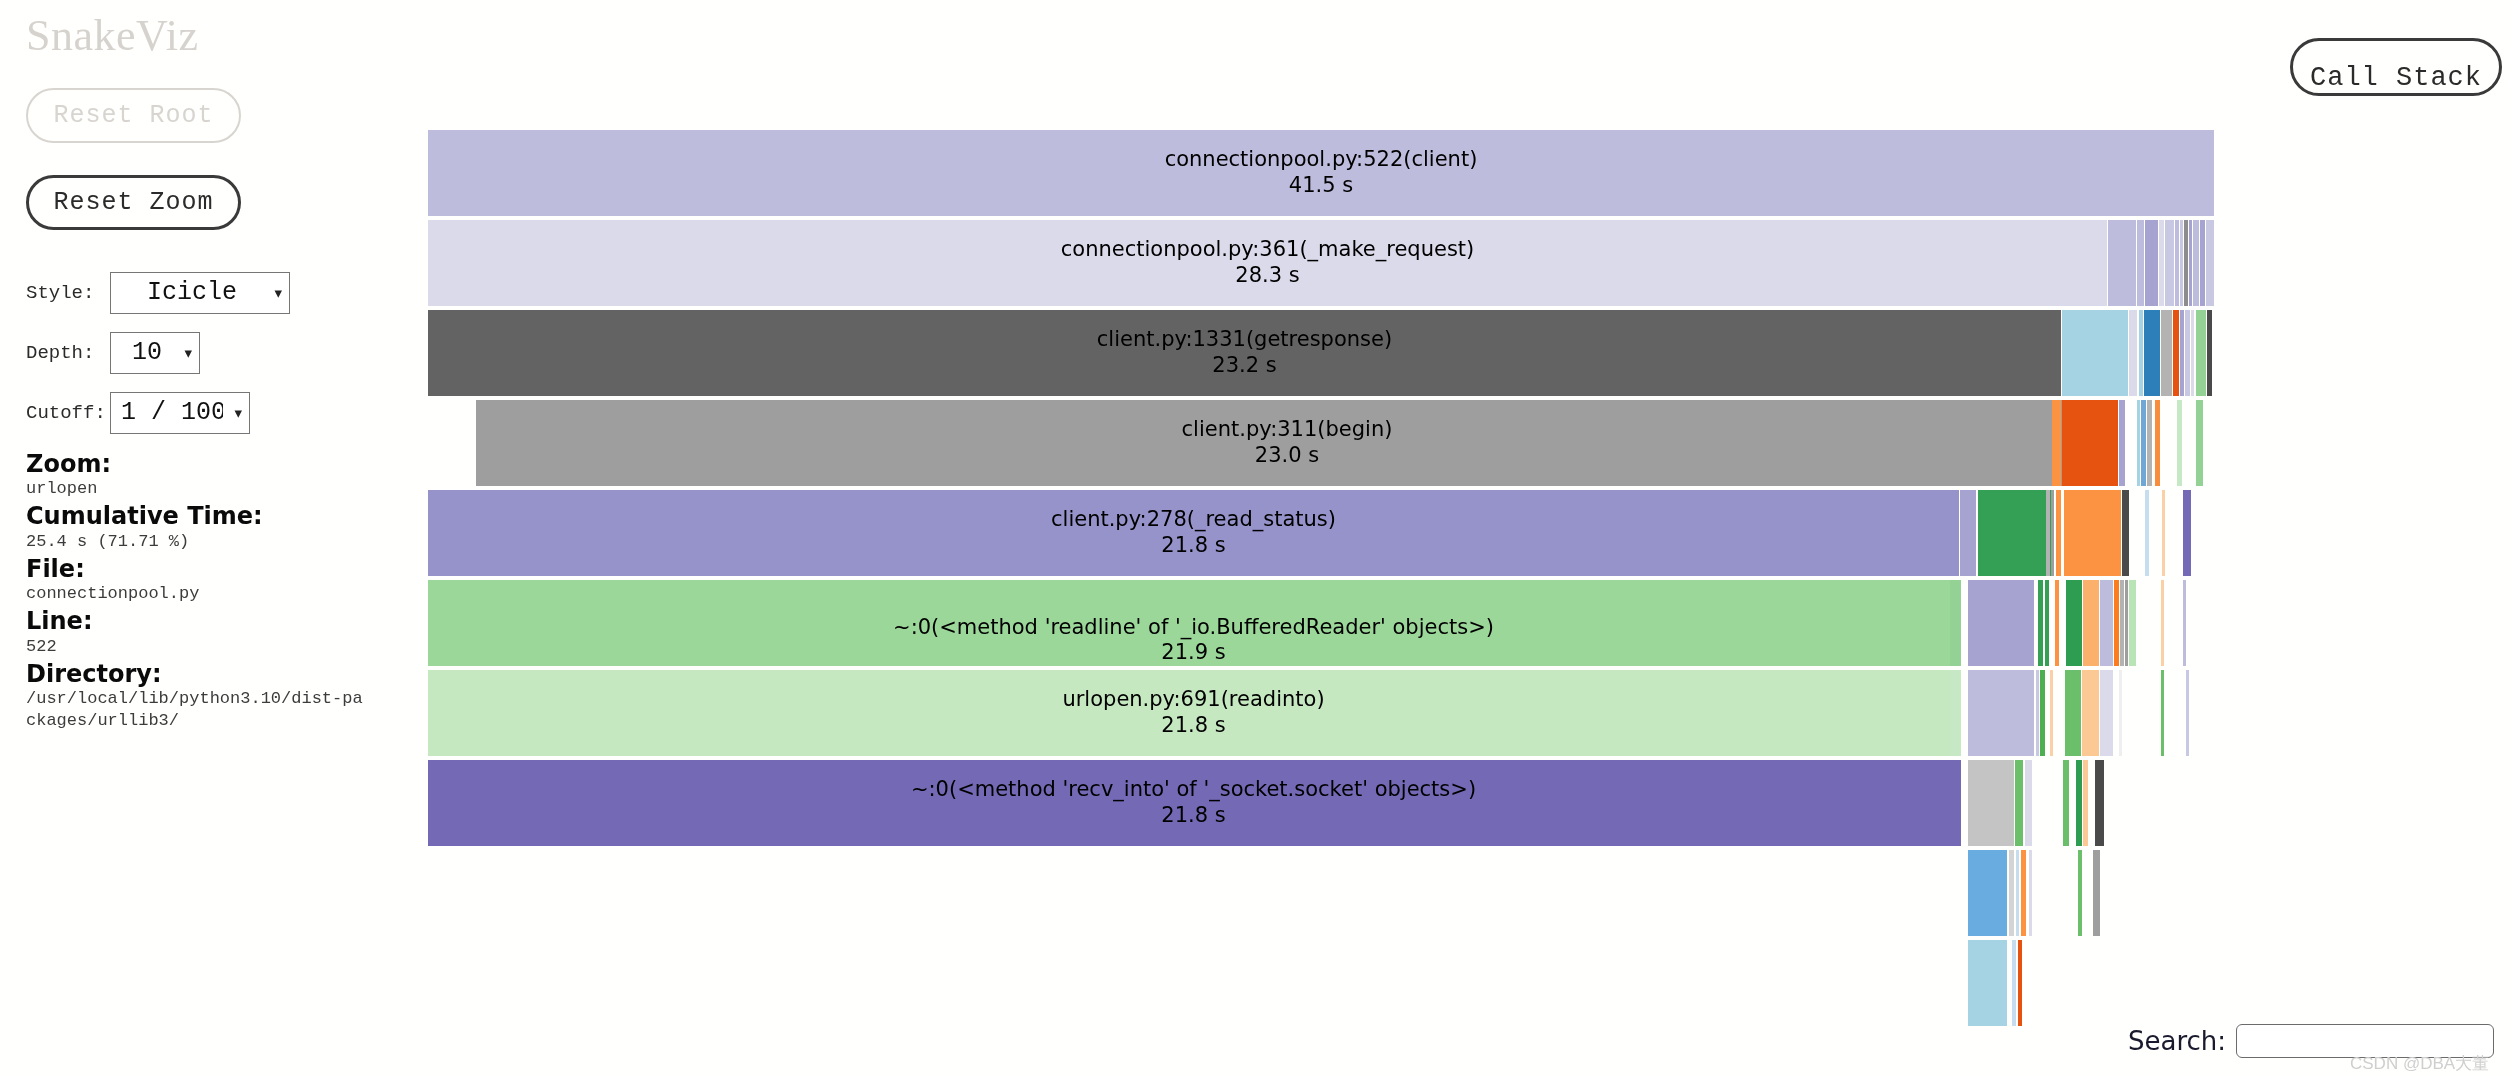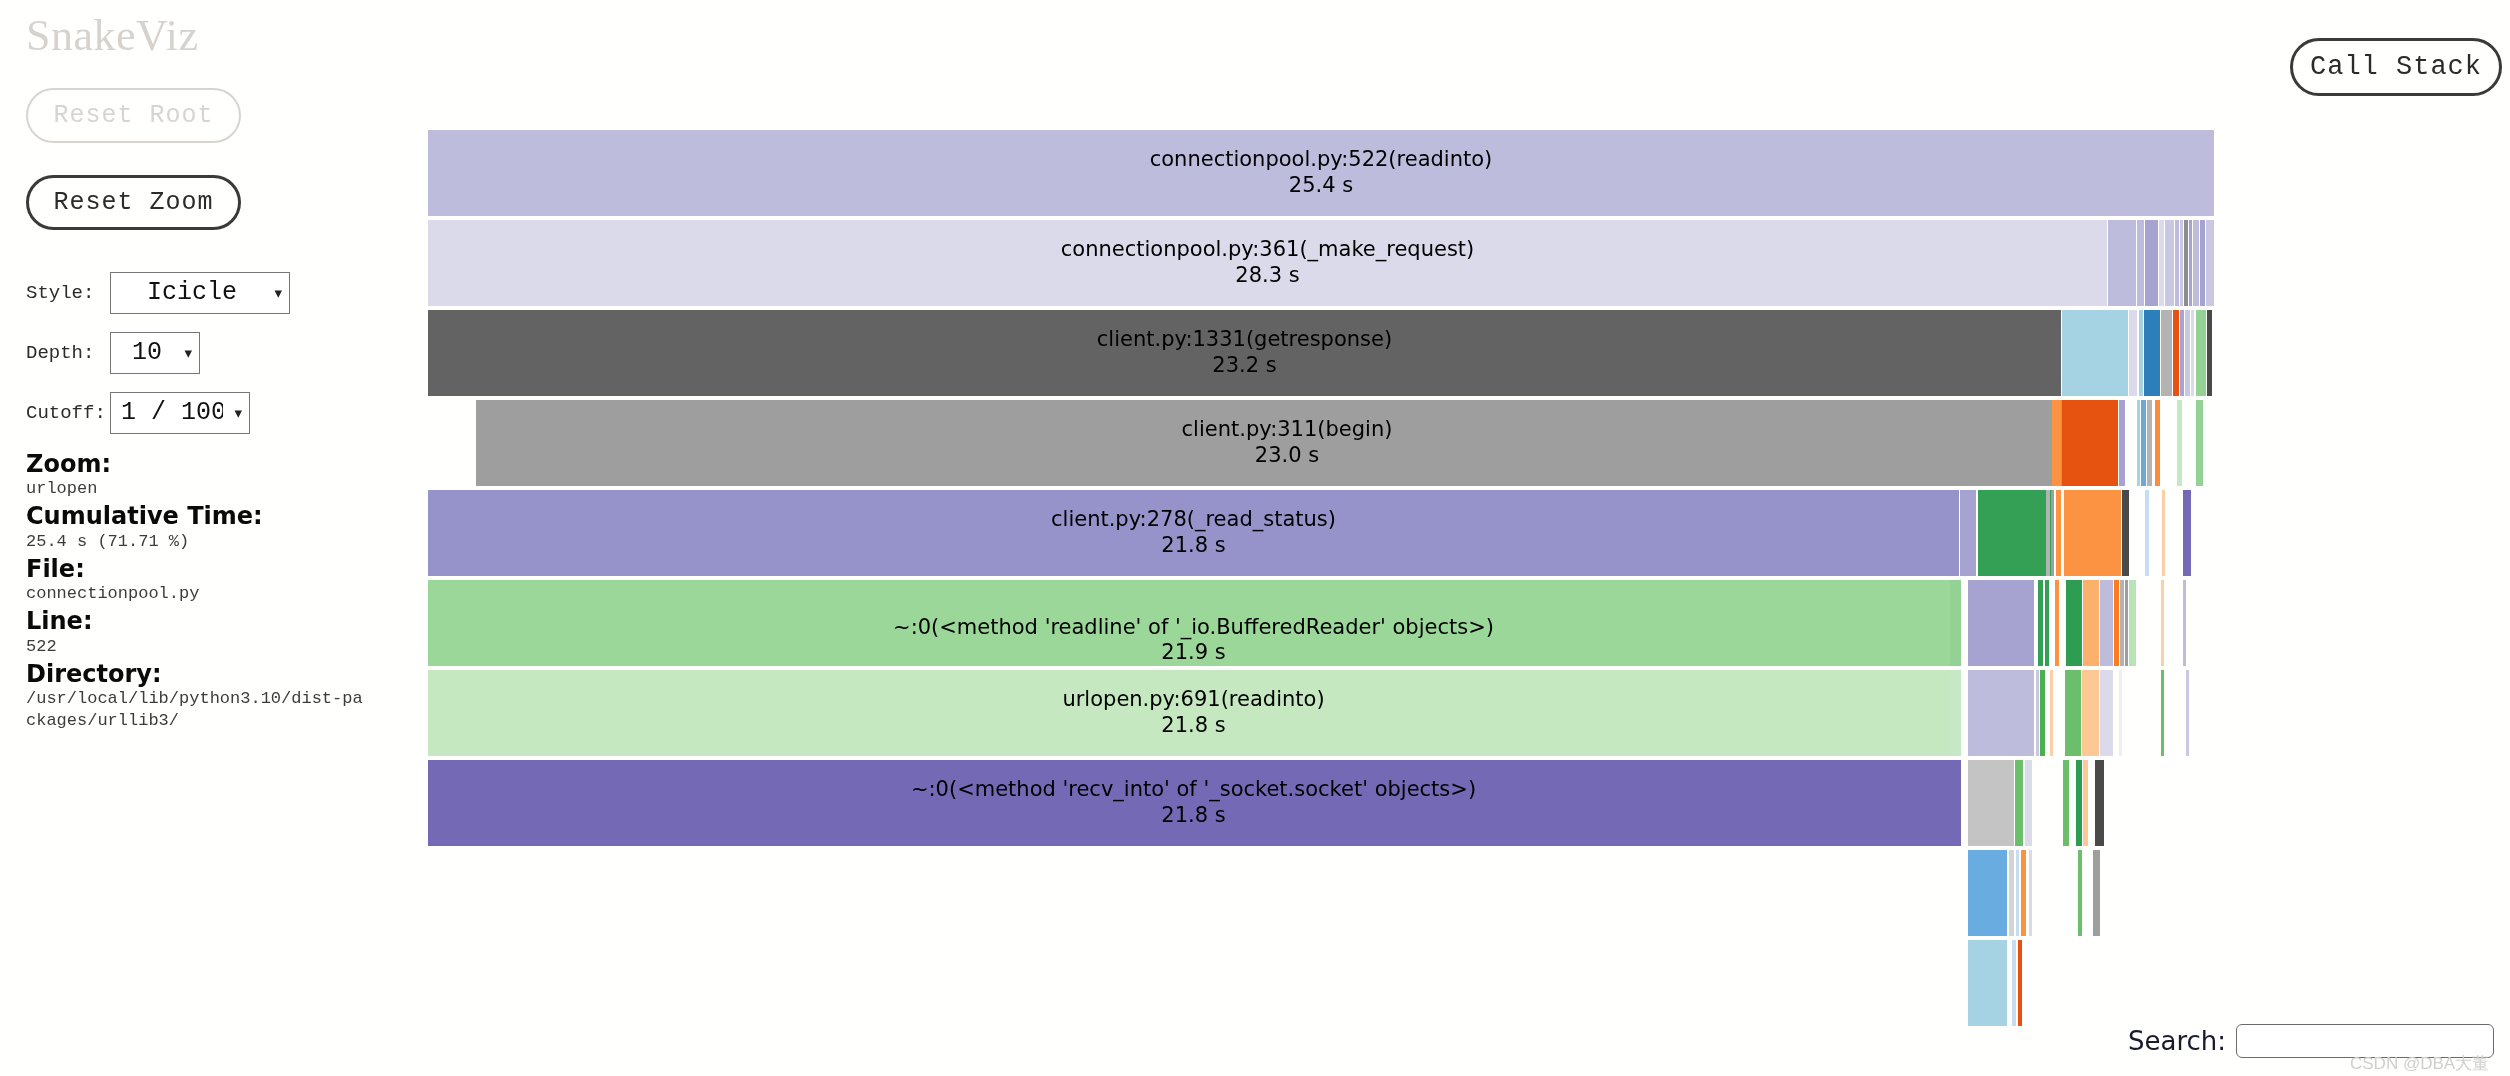--- a/index.html
+++ b/index.html
@@ -38,21 +38,21 @@
   #reset-zoom-btn {
     left: 26px; top: 175px; width: 215px; height: 55px;
     border: 3px solid #3a3a3a; color: #2b2b2b; font-size: 25px;
     letter-spacing: 1px;
   }
   #call-stack-btn {
     left: 2290px; top: 38px; width: 212px; height: 58px;
     border: 3px solid #3a3a3a; color: #2b2b2b; font-size: 27px;
     letter-spacing: 1px;
     border-radius: 40px; position: absolute;
-    display: flex; align-items: center; justify-content: center;
+    display: flex; align-items: flex-end; justify-content: center;
     background: transparent;
     font-family: "Liberation Mono", "DejaVu Sans Mono", monospace;
   }
 
   
   .ctl-row { position: absolute; display: flex; align-items: center; }
   .ctl-label {
     font-family: "Liberation Mono", "DejaVu Sans Mono", monospace;
     font-size: 19px; color: #2b2b2b; letter-spacing: 0px;
   }
@@ -188,22 +188,22 @@
       <div class="info-val">/usr/local/lib/python3.10/dist-packages/urllib3/</div>
     </div>
   </div>
 
   <div id="call-stack-btn">
     <span>Call Stack</span>
   </div>
 
   <div id="chart">
       <div class="ice" style="left: 428px; top: 130px; width: 1786px; height: 86px; background: rgb(189, 188, 221);">
-        <div class="l1">connectionpool.py:522(readinto)</div>
-        <div class="l2">25.4 s</div>
+        <div class="l1">connectionpool.py:522(client)</div>
+        <div class="l2">41.5 s</div>
       </div>
       <div class="ice" style="left: 428px; top: 220px; width: 1679px; height: 86px; background: rgb(219, 218, 234);">
         <div class="l1">connectionpool.py:361(_make_request)</div>
         <div class="l2">28.3 s</div>
       </div>
       <div class="ice" style="left: 2108px; top: 220px; width: 28px; height: 86px; background: rgb(189, 188, 221);"></div>
       <div class="ice" style="left: 2137px; top: 220px; width: 7px; height: 86px; background: rgb(189, 188, 221);"></div>
       <div class="ice" style="left: 2145px; top: 220px; width: 13px; height: 86px; background: rgb(166, 163, 209);"></div>
       <div class="ice" style="left: 2159px; top: 220px; width: 5px; height: 86px; background: rgb(219, 218, 234);"></div>
       <div class="ice" style="left: 2165px; top: 220px; width: 9px; height: 86px; background: rgb(201, 200, 226);"></div>

